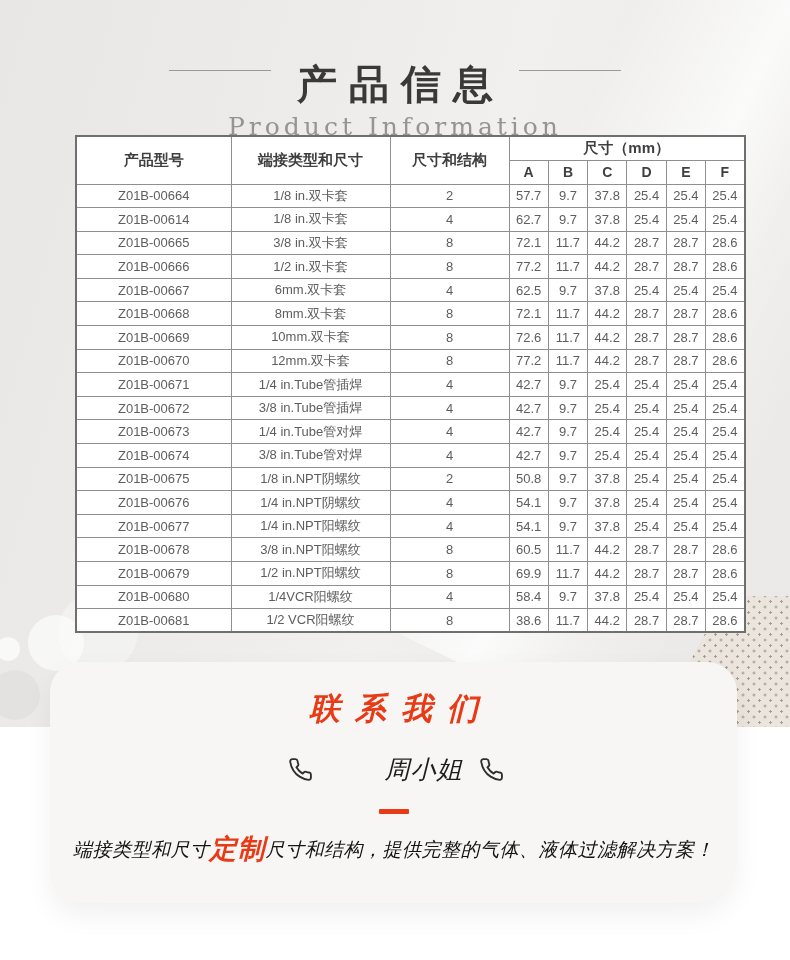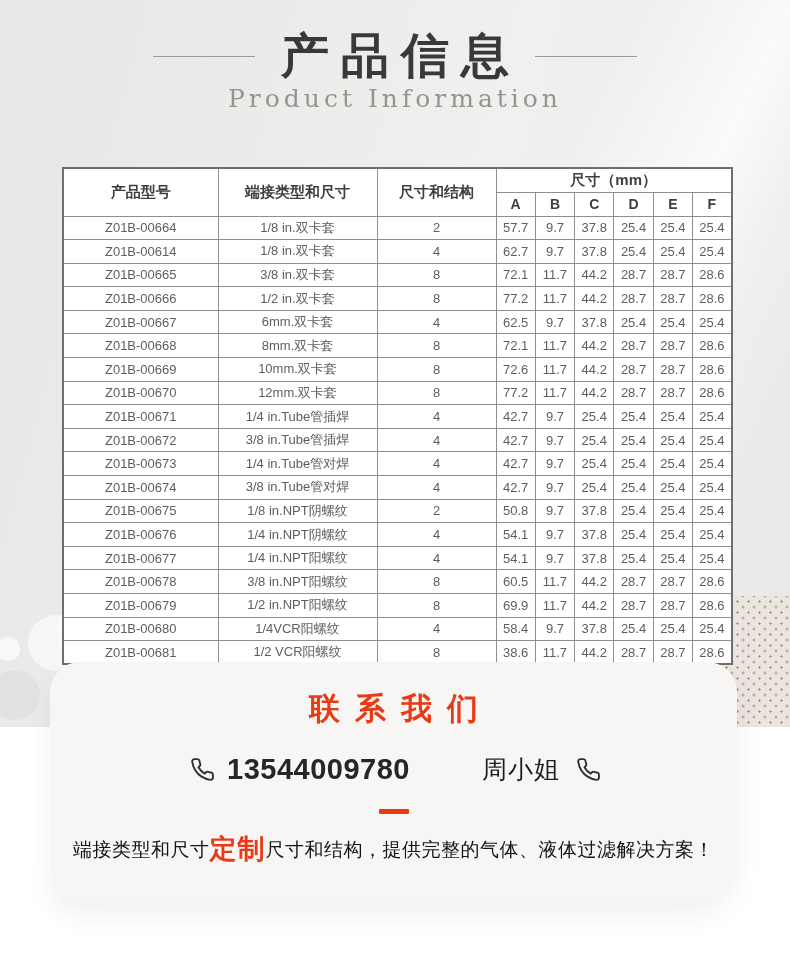--- a/index.html
+++ b/index.html
@@ -46,31 +46,31 @@
     background-size: 11px 11px, 11px 11px;
     background-position: 0 0, 5.5px 5.5px;
     clip-path: polygon(52% 0, 100% 0, 100% 100%, 0 100%);
   }
 
   
   .title-block { position: absolute; left: 0; top: 34px; width: 790px; text-align: center; }
   .title-row { display: flex; align-items: center; justify-content: center; gap: 14px; }
   .title-line { width: 102px; height: 1px; background: #9a9a9a; }
   .page-title {
-    font-size: 48px; font-weight: bold; color: #3a3938;
-    letter-spacing: 12px; text-indent: 12px; line-height: 44px;
+    font-size: 40px; font-weight: bold; color: #3a3938;
+    letter-spacing: 12px; text-indent: 12px; line-height: 44px; margin-top: 28px;
   }
   .page-subtitle {
     margin-top: 6px;
     font-family: "DejaVu Serif", "Liberation Serif", serif;
     font-size: 25px; color: #969491; letter-spacing: 4px;
   }
 
   
-  .spec-table-wrap { position: absolute; left: 62px; top: 135px; margin-top: 32px; }
+  .spec-table-wrap { position: absolute; left: 75px; top: 135px; }
   table.spec-table {
     border-collapse: collapse;
     width: 669px;
     background: #ffffff;
     border: 2px solid #6f6f6f;
     table-layout: fixed;
   }
   .spec-table th, .spec-table td {
     border: 1px solid #8f8f8f;
     text-align: center;
@@ -94,20 +94,21 @@
 
   
   .contact-card {
     position: absolute;
     left: 50px; top: 662px;
     width: 687px; height: 241px;
     background: #f7f6f5;
     border-radius: 30px 30px 42px 30px;
     box-shadow: 0 12px 28px rgba(0,0,0,0.06);
     text-align: center;
+    font-style: italic;
   }
   .contact-heading {
     padding-top: 30px;
     font-size: 31px; font-weight: bold;
     letter-spacing: 15px; text-indent: 15px;
     line-height: 34px;
   }
   .contact-row {
     margin-top: 27px;
     display: flex; justify-content: center; align-items: center; gap: 72px;
@@ -390,21 +391,20 @@
   </div>
 
   <div class="contact-card">
     <div class="contact-heading accent" style="color: rgb(232, 58, 21);">联系我们</div>
 
     <div class="contact-row">
       <div class="contact-item">
         <svg class="phone-icon" viewBox="0 0 24 24" fill="none" stroke="currentColor" stroke-width="1.8" stroke-linecap="round" stroke-linejoin="round">
           <path d="M22 16.92v3a2 2 0 0 1-2.18 2 19.79 19.79 0 0 1-8.63-3.07 19.5 19.5 0 0 1-6-6 19.79 19.79 0 0 1-3.07-8.67A2 2 0 0 1 4.11 2h3a2 2 0 0 1 2 1.72 12.84 12.84 0 0 0 .7 2.81 2 2 0 0 1-.45 2.11L8.09 9.91a16 16 0 0 0 6 6l1.27-1.27a2 2 0 0 1 2.11-.45 12.84 12.84 0 0 0 2.81.7A2 2 0 0 1 22 16.92z"></path>
         </svg>
-        <span class="contact-phone">13544009780</span>
       </div>
       <div class="contact-item">
         <span class="contact-name">周小姐</span>
         <svg class="phone-icon" viewBox="0 0 24 24" fill="none" stroke="currentColor" stroke-width="1.8" stroke-linecap="round" stroke-linejoin="round">
           <path d="M22 16.92v3a2 2 0 0 1-2.18 2 19.79 19.79 0 0 1-8.63-3.07 19.5 19.5 0 0 1-6-6 19.79 19.79 0 0 1-3.07-8.67A2 2 0 0 1 4.11 2h3a2 2 0 0 1 2 1.72 12.84 12.84 0 0 0 .7 2.81 2 2 0 0 1-.45 2.11L8.09 9.91a16 16 0 0 0 6 6l1.27-1.27a2 2 0 0 1 2.11-.45 12.84 12.84 0 0 0 2.81.7A2 2 0 0 1 22 16.92z"></path>
         </svg>
       </div>
     </div>
 
     <div class="red-bar accent-bg" style="background: rgb(232, 58, 21);"></div>

